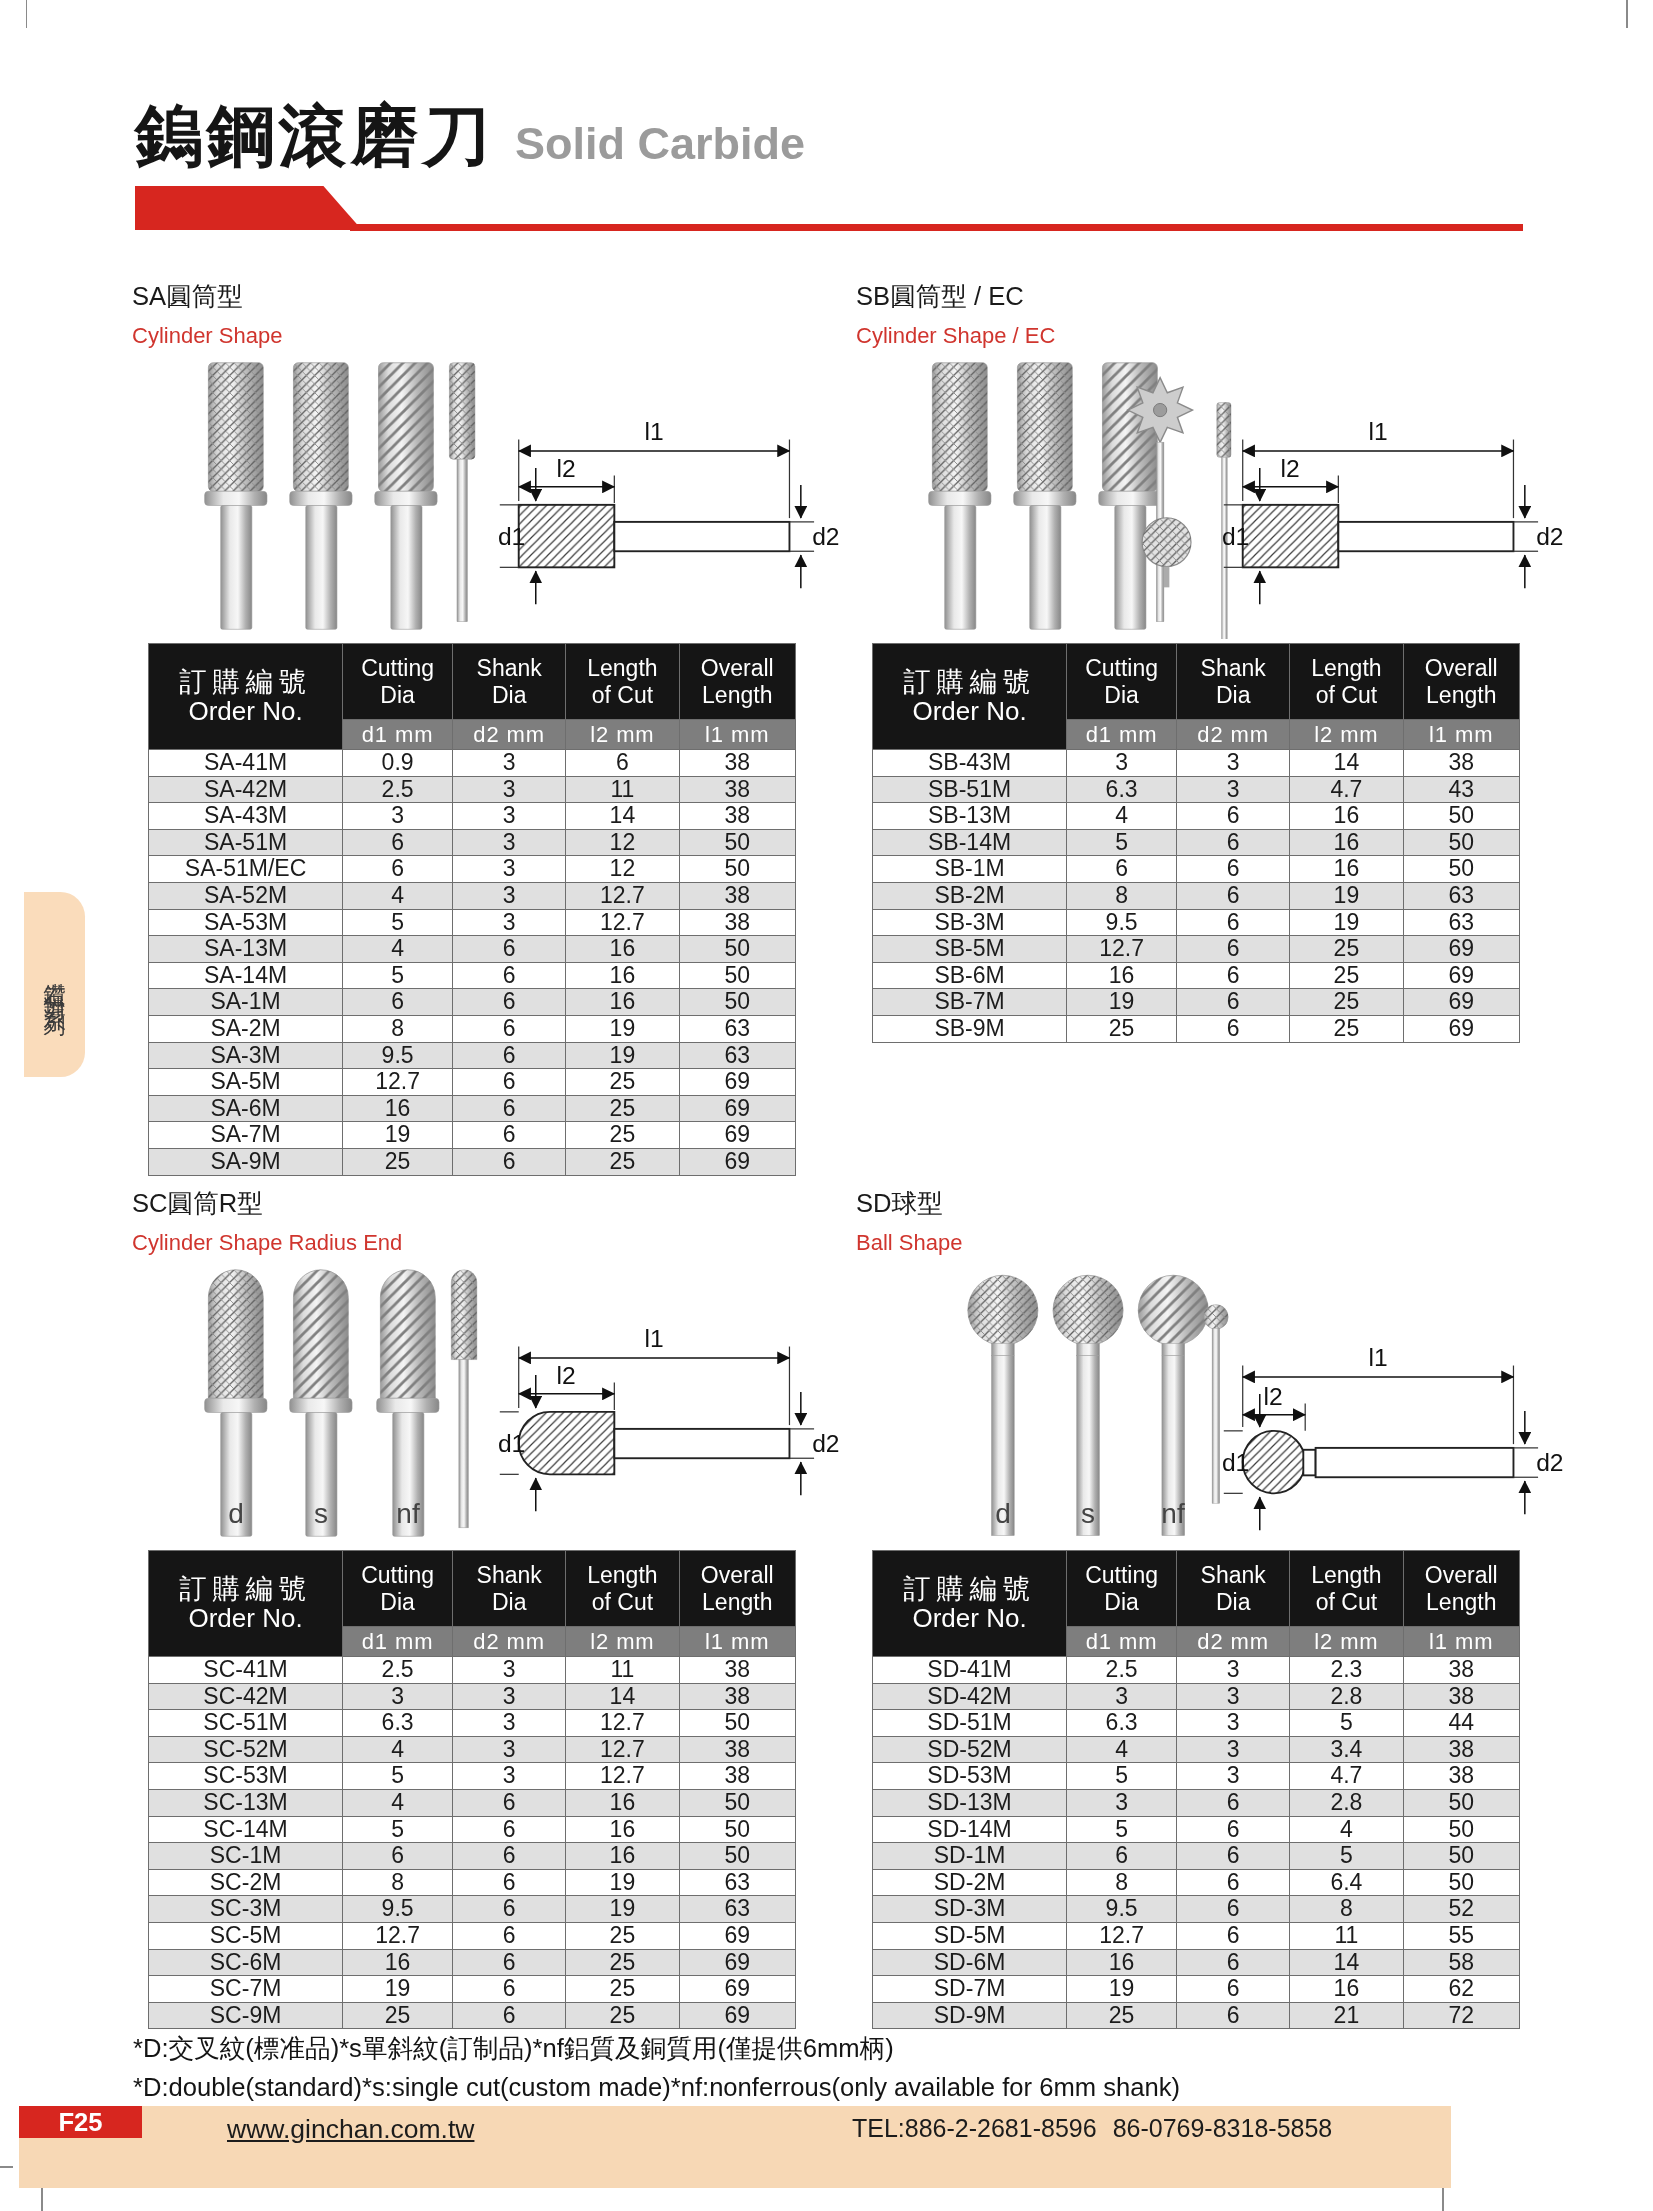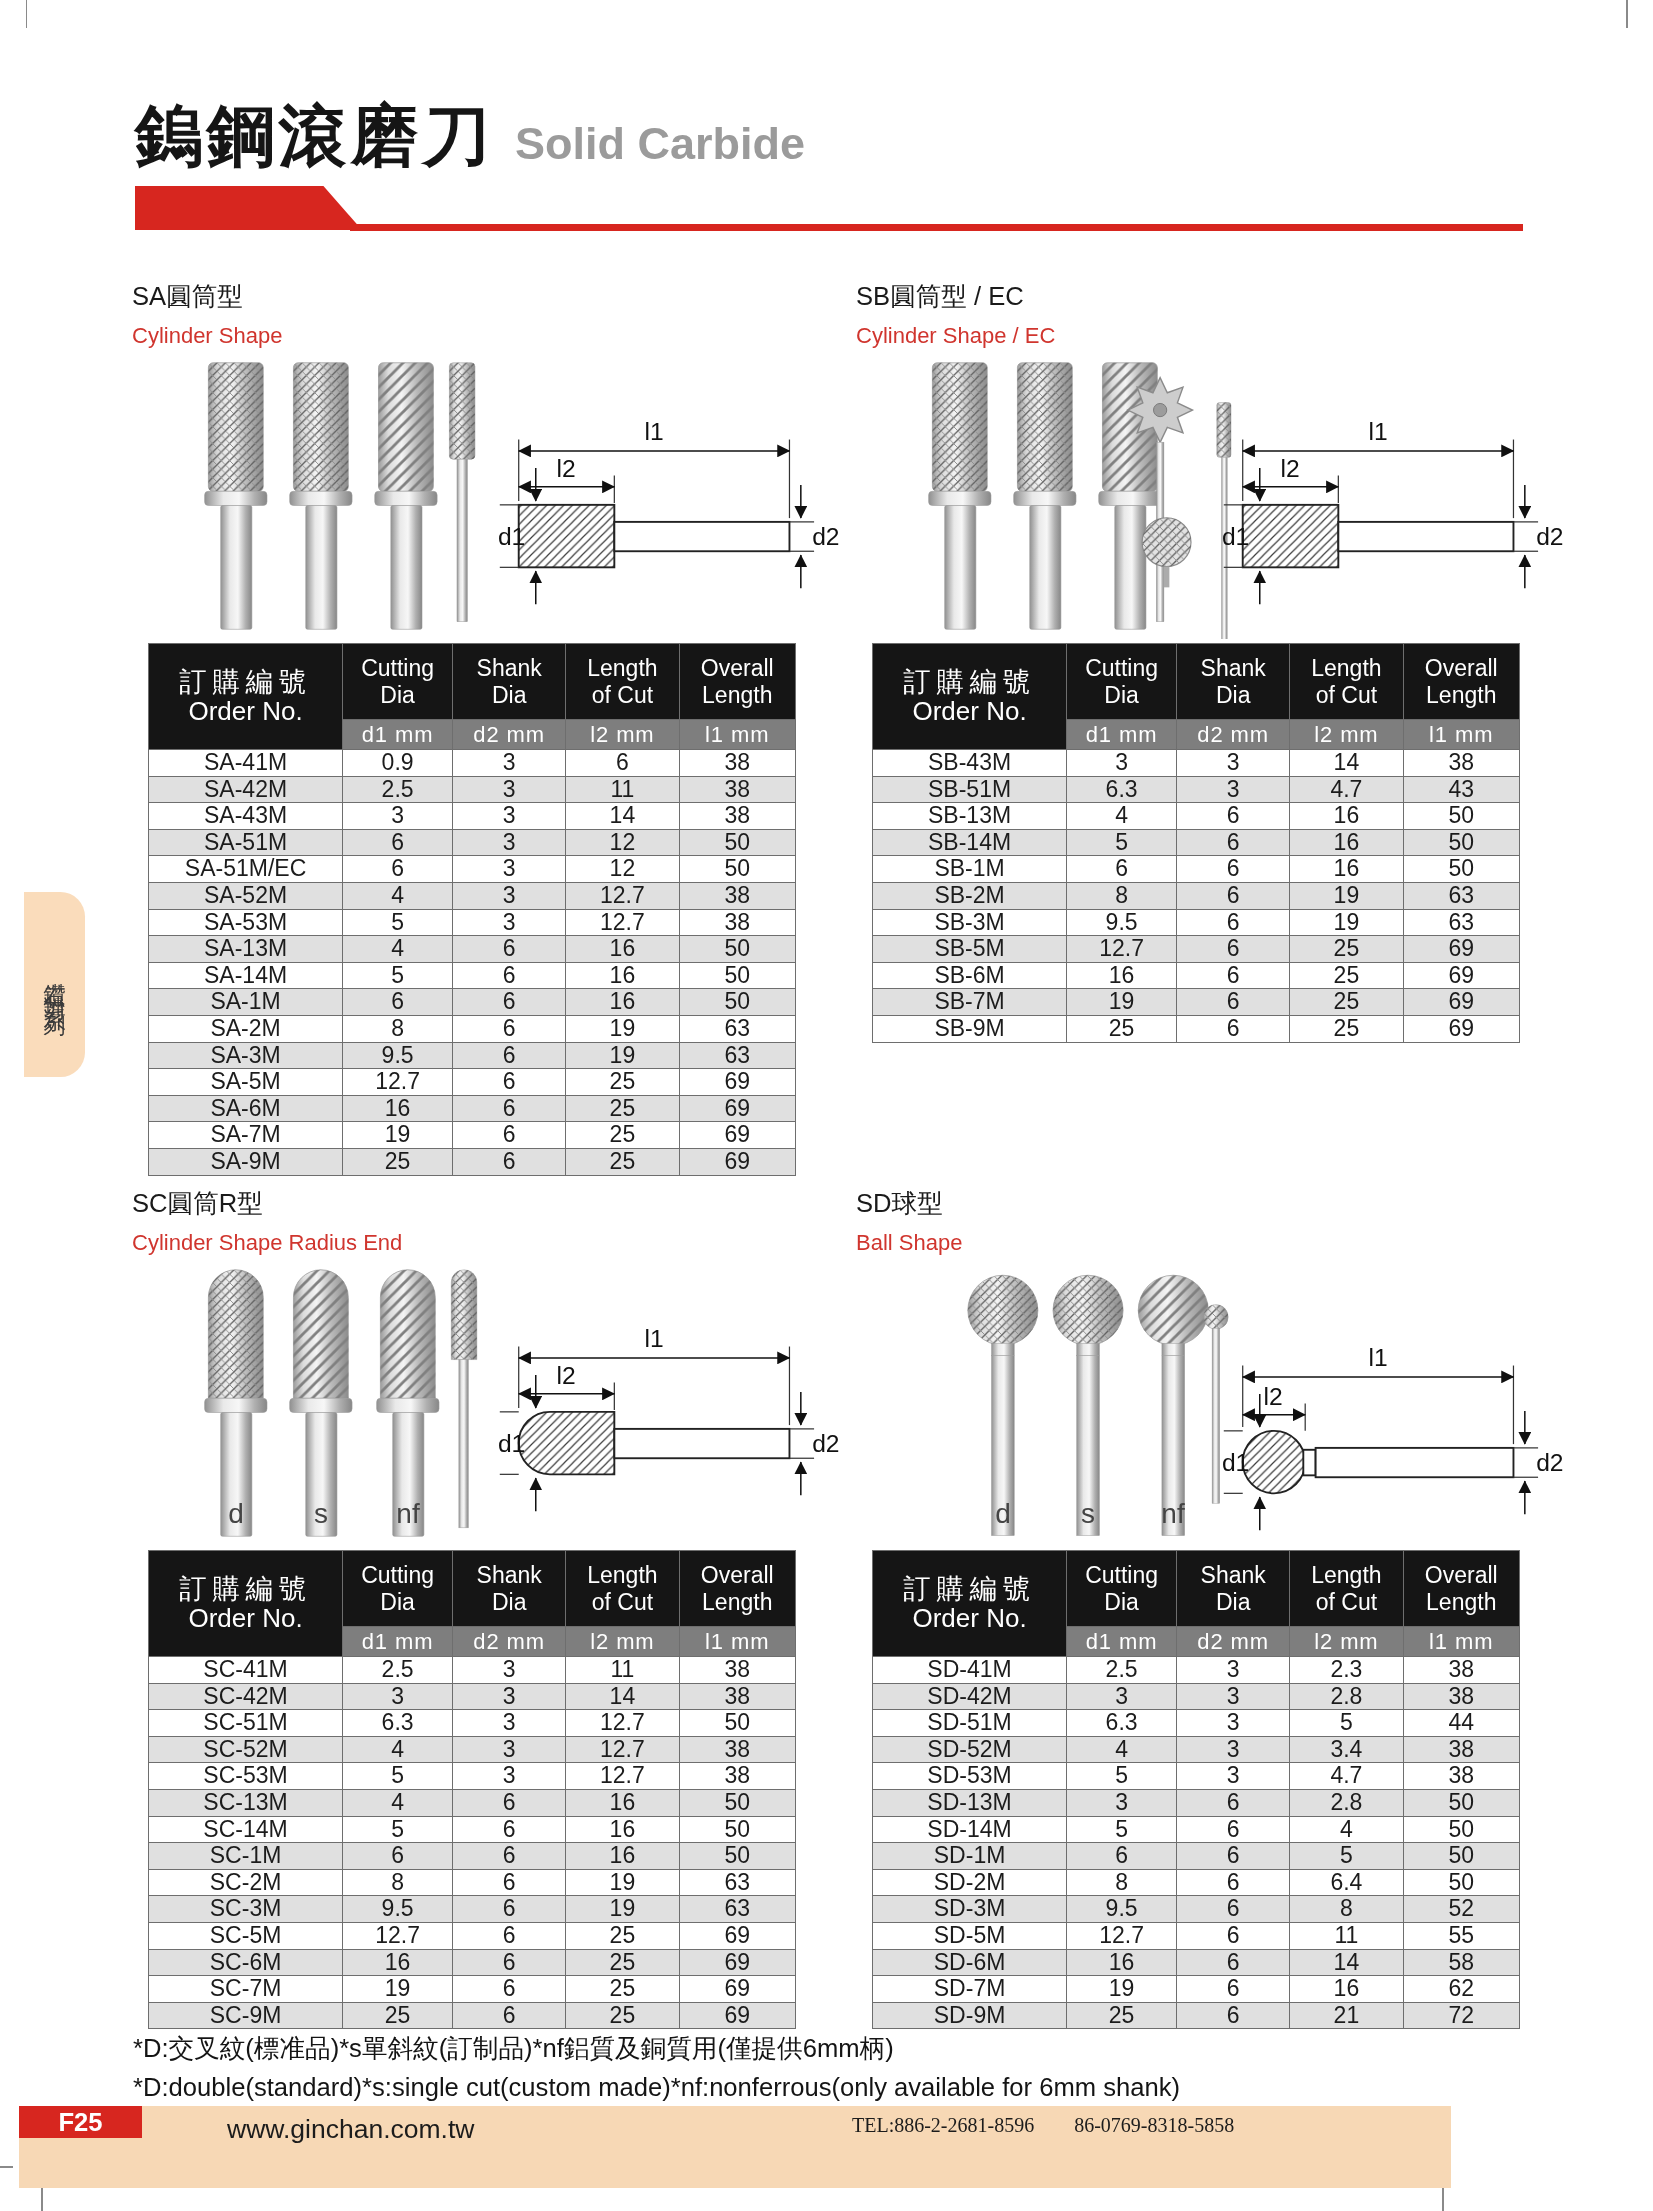--- a/index.html
+++ b/index.html
@@ -58,23 +58,23 @@
 
   
   .fn { position:absolute; left:133px; font-size:25.6px; color:#141414; white-space:nowrap; }
 
   
   .footer-bar { position:absolute; left:19px; top:2106px; width:1432px; height:82px;
                 background:var(--footer-peach,#f7d8b5); }
   .page-badge { position:absolute; left:0; top:0; width:123px; height:32px;
                 background:var(--accent-red,#d7261f); color:#fff; font-size:25.6px; font-weight:bold;
                 display:flex; align-items:center; justify-content:center; }
-  .footer-site { position:absolute; left:208px; top:7.6px; font-size:26.5px; color:#1c1c1c; }
-  .footer-tel  { position:absolute; left:833px; top:7.6px; font-size:20px; color:#1c1c1c;
-                 display:flex; gap:40px; white-space:nowrap;font-family:Liberation Serif, serif; }
+  .footer-site { position:absolute; left:208px; top:7.6px; font-size:26.5px; color:#1c1c1c;text-decoration:underline; }
+  .footer-tel  { position:absolute; left:833px; top:7.6px; font-size:25px; color:#1c1c1c;
+                 display:flex; gap:16px; white-space:nowrap; }
 </style>
 </head>
 <body>
 
 <div class="page">
 
   <svg width="0" height="0" style="position:absolute">
     <defs>
       <linearGradient id="gradHead" x1="0" y1="0" x2="1" y2="0">
         <stop offset="0" stop-color="#9c9c9c"></stop>

